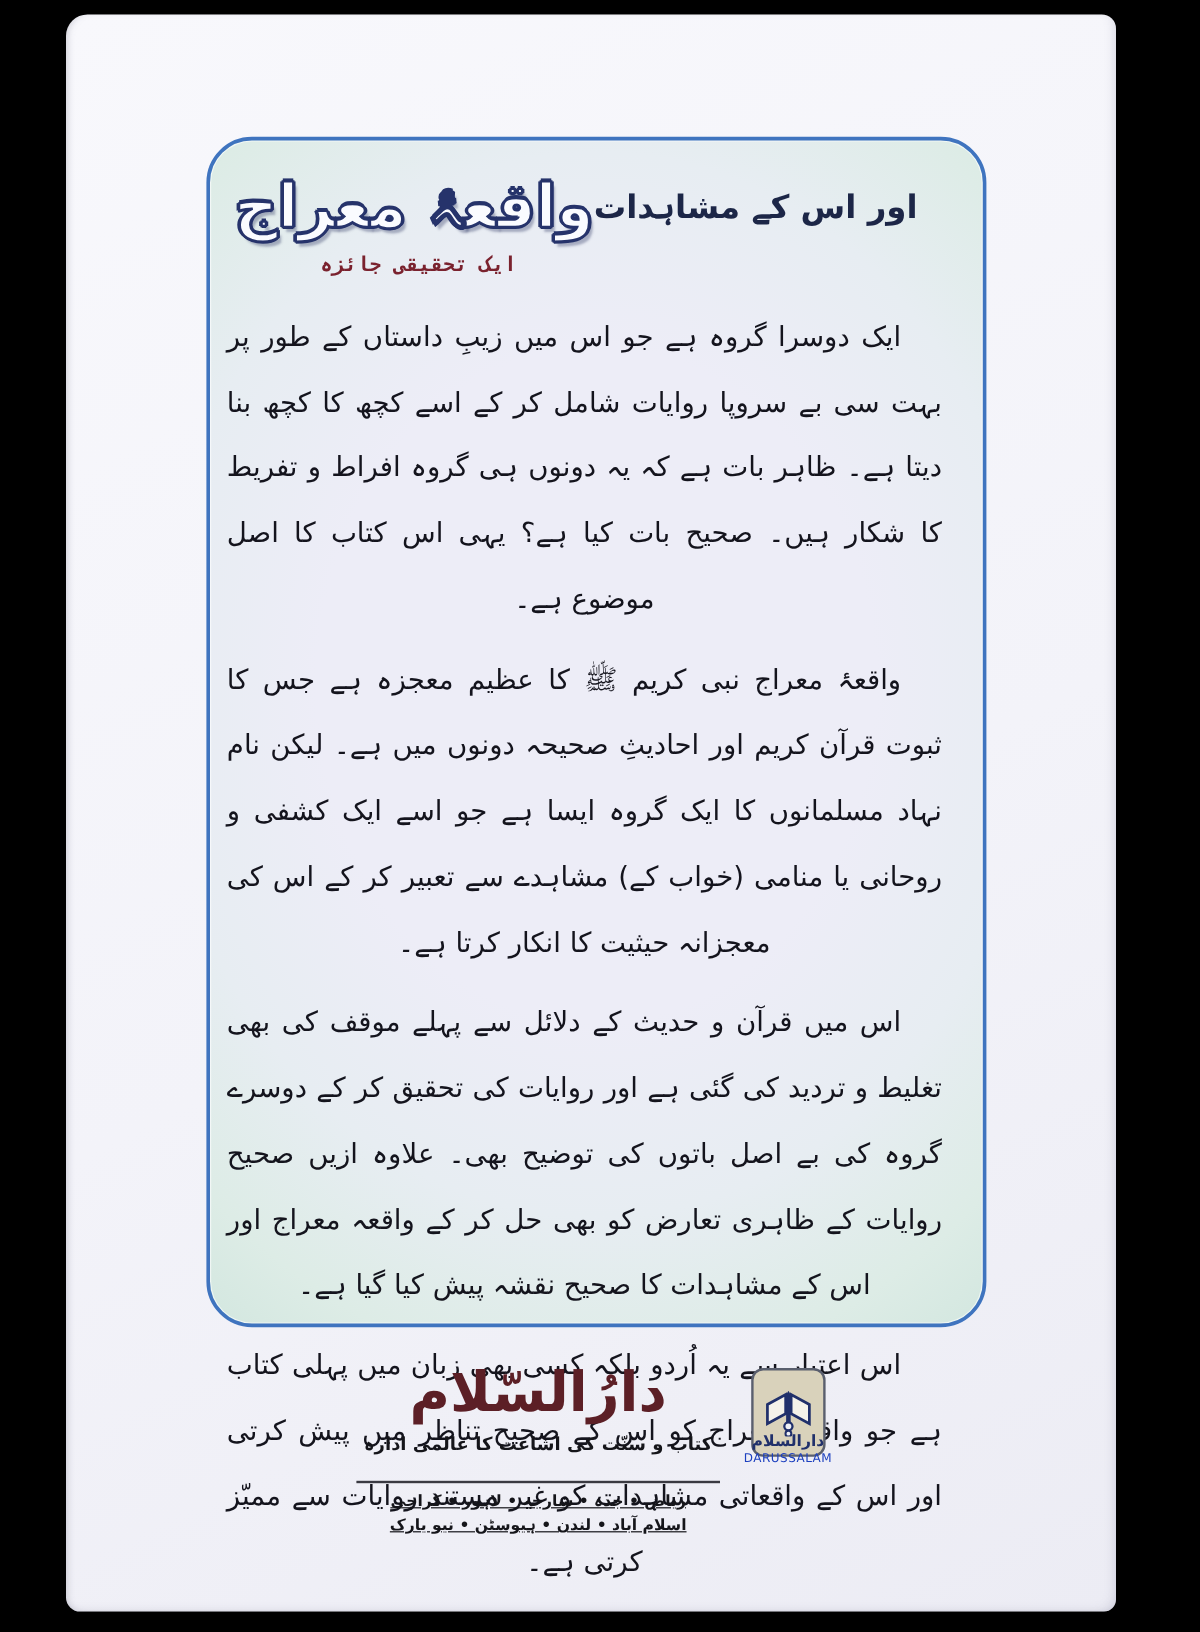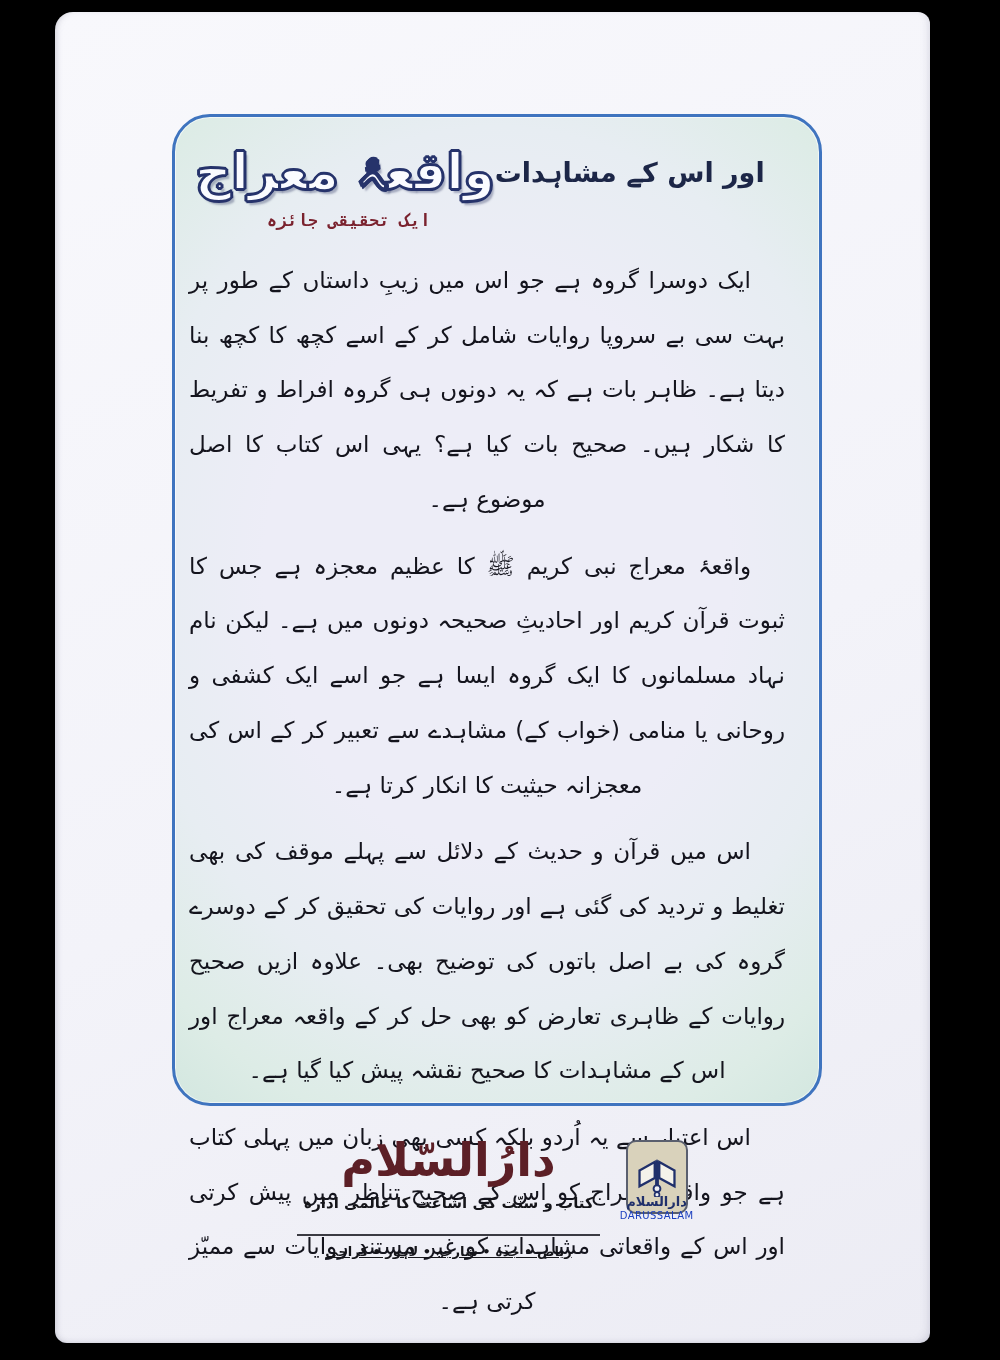--- a/index.html
+++ b/index.html
@@ -113,20 +113,21 @@
 
   <div class="publisher">
 
     <div class="pub-text">
       <div class="pub-name">دارُالسّلام</div>
       <div>
         <span class="pub-tagline">کتاب و سنّت کی اشاعت کا عالمی ادارہ</span>
       </div>
       <div class="pub-cities">
         <div>ریاض • جدہ • شارجہ • لاہور • کراچی</div>
+        <div>اسلام آباد • لندن • ہیوسٹن • نیو یارک</div>
       </div>
     </div>
 
     <div class="logo">
       <span>
         <svg width="46" height="38" viewBox="0 0 60 50" aria-hidden="true">
 
           <polygon points="7,15 27,4 27,25 7,36" fill="#f4f2ea" stroke="#20306b" stroke-width="3"></polygon>
           <polygon points="53,15 33,4 33,25 53,36" fill="#f4f2ea" stroke="#20306b" stroke-width="3"></polygon>
 

